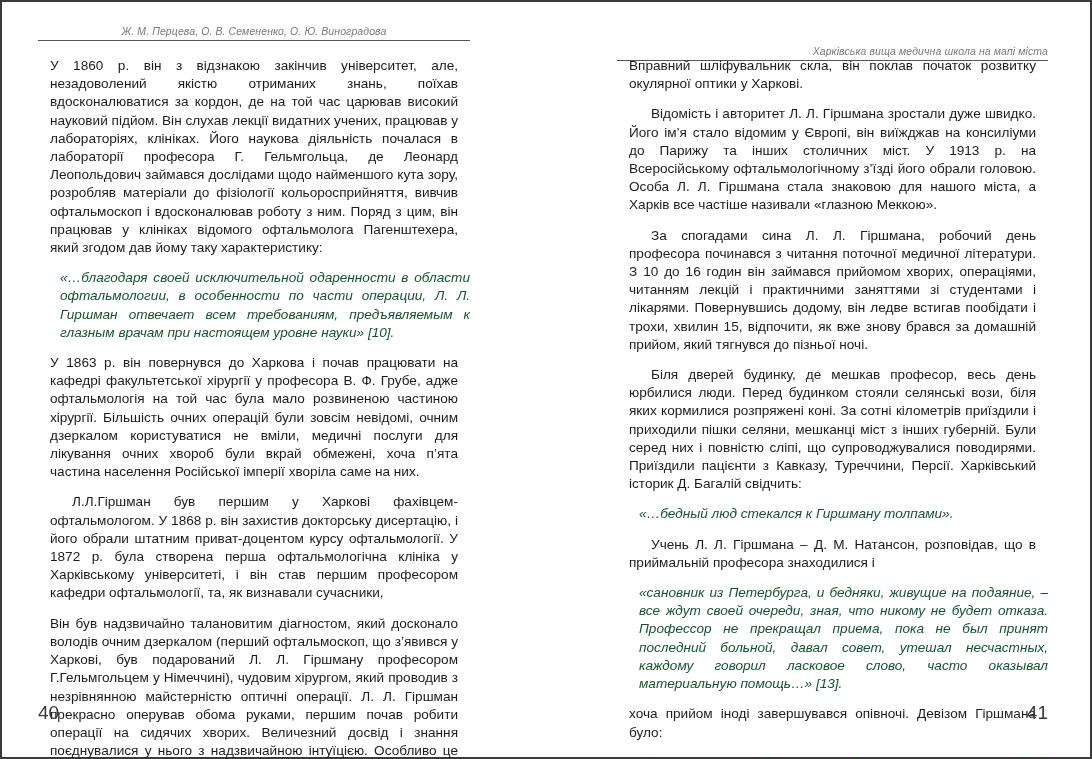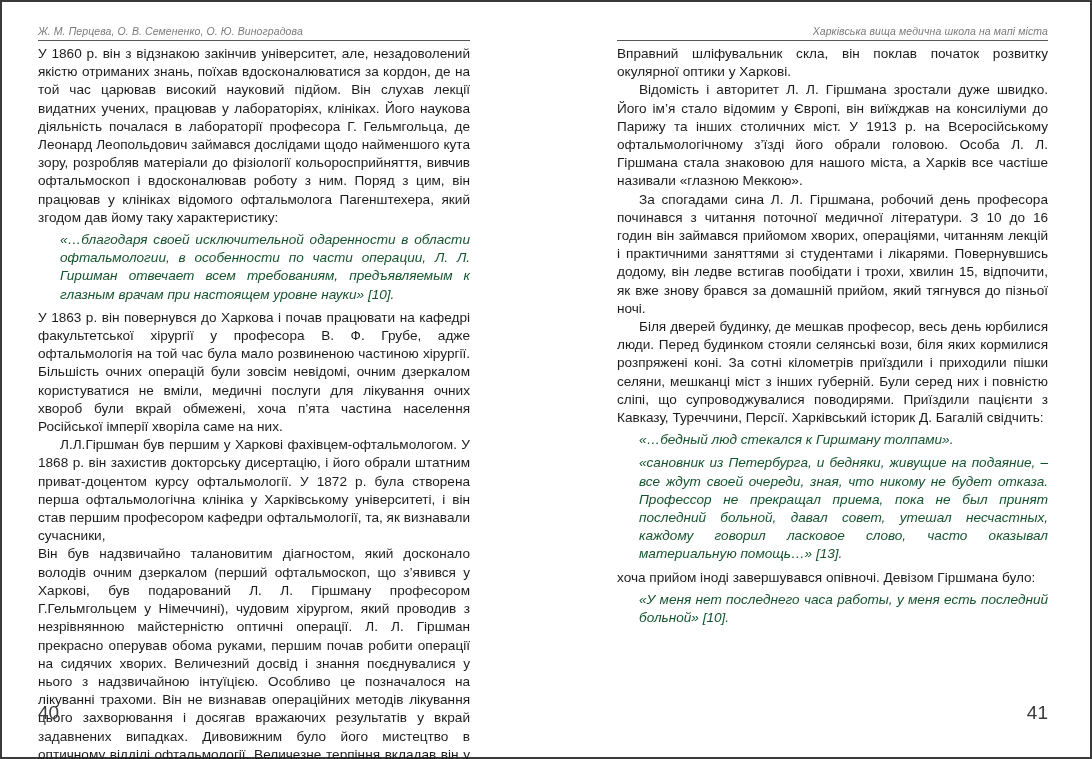--- a/index.html
+++ b/index.html
@@ -20,28 +20,29 @@
   }
   .page { position: absolute; top: 0; height: 759px; }
   .page.left { left: 38px; width: 432px; }
   .page.right { left: 617px; width: 431px; }
   .running-head {
     position: absolute; top: 25px; left: 0; right: 0;
     font-size: 10.5px; font-style: italic; color: #7a7a7a;
     padding-bottom: 3px;
     border-bottom: 1px solid #555;
     letter-spacing: 0.1px;
+    text-align: center;
   }
-  .page.right .running-head { text-align: right; }
+  .page.right .running-head { text-align: right; margin-top: 20px; }
   .body {
     position: absolute; top: 45px; left: 0; right: 0;
     font-size: 13.6px; line-height: 18.2px;
     text-align: justify;
   }
-  .body p { margin: 0; }
+  .body p { margin: 12px; }
   .body p.indent { text-indent: 22px; }
   .body p.quote {
     font-style: italic; color: #14532d;
     padding-left: 22px;
     margin: 4px 0 5px 0;
   }
   .page-num {
     position: absolute; top: 702px; font-size: 19px; color: #3a3a3a;
   }
   .page.left .page-num { left: 0; }
@@ -65,19 +66,20 @@
 </div>
 
 <div class="page right">
   <div class="running-head">Харківська вища медична школа на мапі міста</div>
   <div class="body">
     <p>Вправний шліфувальник скла, він поклав початок розвитку окулярної оптики у Харкові.</p>
     <p class="indent">Відомість і авторитет Л. Л. Гіршмана зростали дуже швидко. Його ім’я стало відомим у Європі, він виїжджав на консиліуми до Парижу та інших столичних міст. У 1913 р. на Всеросійському офтальмологічному з’їзді його обрали головою. Особа Л. Л. Гіршмана стала знаковою для нашого міста, а Харків все частіше називали «глазною Меккою».</p>
     <p class="indent">За спогадами сина Л. Л. Гіршмана, робочий день професора починався з читання поточної медичної літератури. З 10 до 16 годин він займався прийомом хворих, операціями, читанням лекцій і практичними заняттями зі студентами і лікарями. Повернувшись додому, він ледве встигав пообідати і трохи, хвилин 15, відпочити, як вже знову брався за домашній прийом, який тягнувся до пізньої ночі.</p>
     <p class="indent">Біля дверей будинку, де мешкав професор, весь день юрбилися люди. Перед будинком стояли селянські вози, біля яких кормилися розпряжені коні. За сотні кілометрів приїздили і приходили пішки селяни, мешканці міст з інших губерній. Були серед них і повністю сліпі, що супроводжувалися поводирями. Приїздили пацієнти з Кавказу, Туреччини, Персії. Харківський історик Д. Багалій свідчить:</p>
     <p class="quote">«…бедный люд стекался к Гиршману толпами».</p>
+    <p class="indent">Учень Л. Л. Гіршмана – Д. М. Натансон, розповідав, що в приймальній професора знаходилися і</p>
     <p class="quote">«сановник из Петербурга, и бедняки, живущие на подаяние, – все ждут своей очереди, зная, что никому не будет отказа. Профессор не прекращал приема, пока не был принят последний больной, давал совет, утешал несчастных, каждому говорил ласковое слово, часто оказывал материальную помощь…» [13].</p>
     <p>хоча прийом іноді завершувався опівночі. Девізом Гіршмана було:</p>
     <p class="quote">«У меня нет последнего часа работы, у меня есть последний больной» [10].</p>
 
   </div>
   <div class="page-num">41</div>
 </div>
 
 </body></html>

